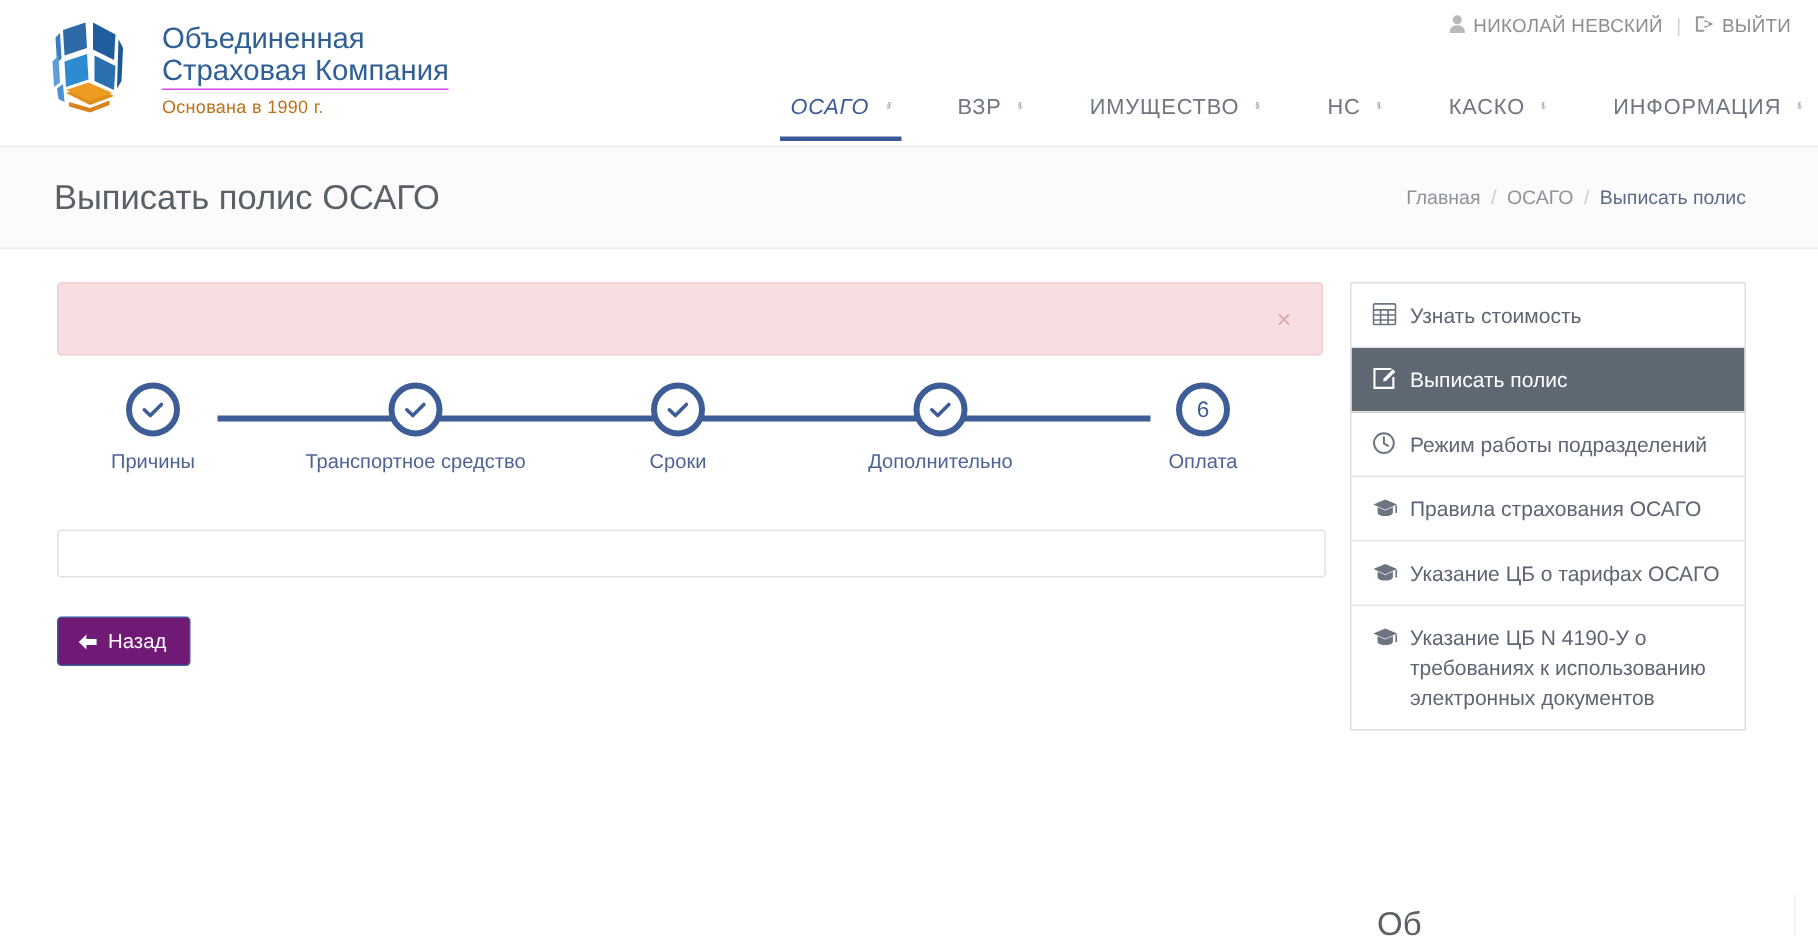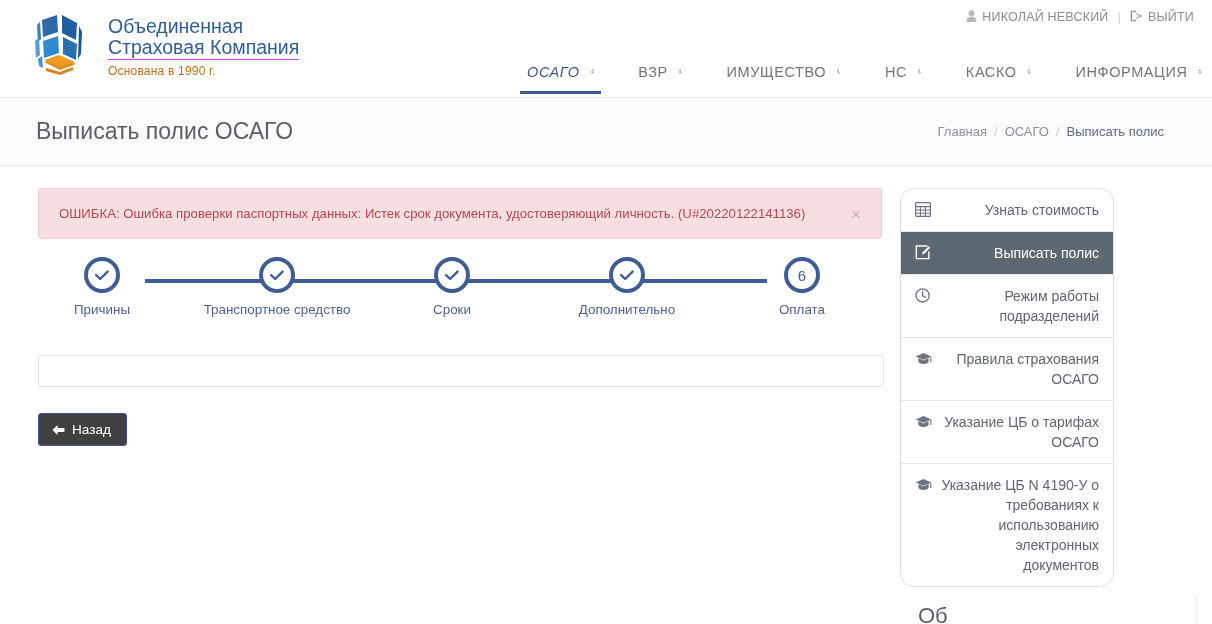--- a/index.html
+++ b/index.html
@@ -95,27 +95,27 @@
 
   
   .empty-panel {
     margin:20px 0 0 20px; width:846px; height:32px;
     background:#ffffff; border:1px solid #e2e2e2; border-radius:3px;
   }
 
   
   .btn-back {
     margin:26px 0 0 20px; display:inline-flex; align-items:center; gap:7px;
-    background:#404040; color:#ffffff; border:1px solid #3b5998; border-radius:3px;
+    background:#701a75; color:#ffffff; border:1px solid #3b5998; border-radius:3px;
     padding:8px 15px 8px 13px; font-size:13.6px; cursor:pointer;
     font-family:"Liberation Sans","DejaVu Sans",sans-serif;
   }
 
   
-  .sidebox { border:1px solid #dfdfdf; border-radius:14px; background:#fff; overflow:hidden; width:214px;text-align:right; }
+  .sidebox { border:1px solid #dfdfdf; border-radius:0; background:#fff; overflow:hidden; width:264px; }
   .side-item {
     display:flex; gap:9px; align-items:flex-start;
     padding:11px 14px 11px 14px; border-bottom:1px solid #e4e4e4;
     font-size:14px; color:#5d6672; cursor:pointer; line-height:20px;
   }
   .side-item:last-child { border-bottom:none; }
   .side-item.active { background:#5e6873; color:#ffffff; }
   .side-item .si-ic { flex:0 0 auto; width:16px; height:17px; margin-top:2px; }
   .side-item .si-tx { flex:1 1 auto; }
 
@@ -216,21 +216,20 @@
       <span class="cr-sep">/</span>
       <span class="cr-cur">Выписать полис</span>
     </div>
   </div>
 
   <div class="body-area">
 
     <div class="col-main">
 
       <div class="alert">
-        <div class="alert-text">ОШИБКА: Ошибка проверки паспортных данных: Истек срок документа, удостоверяющий личность. (U#20220122141136)</div>
         <button class="alert-close">×</button>
       </div>
 
       <div class="stepper">
         <div class="step-line"></div>
         <div class="steps">
 
           <div class="step">
             <div class="dot">
               <span class="ico tick">

